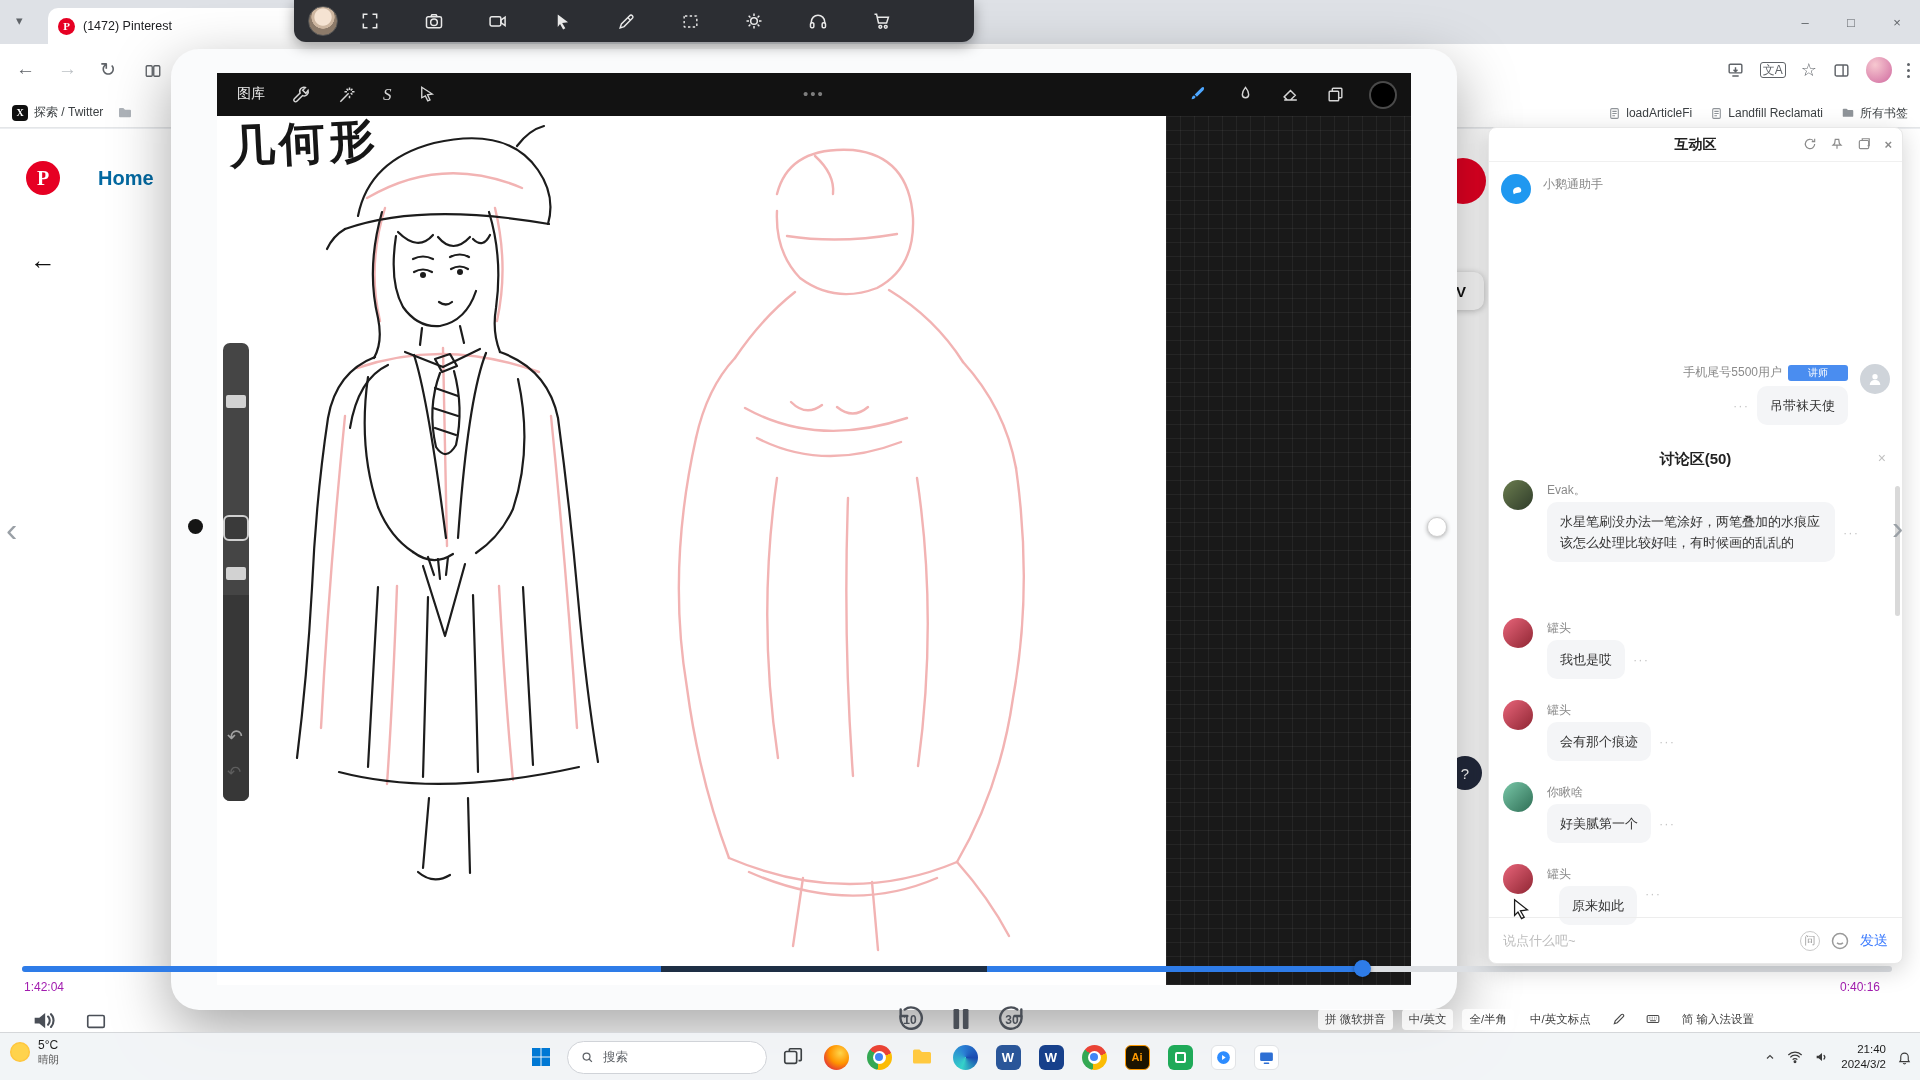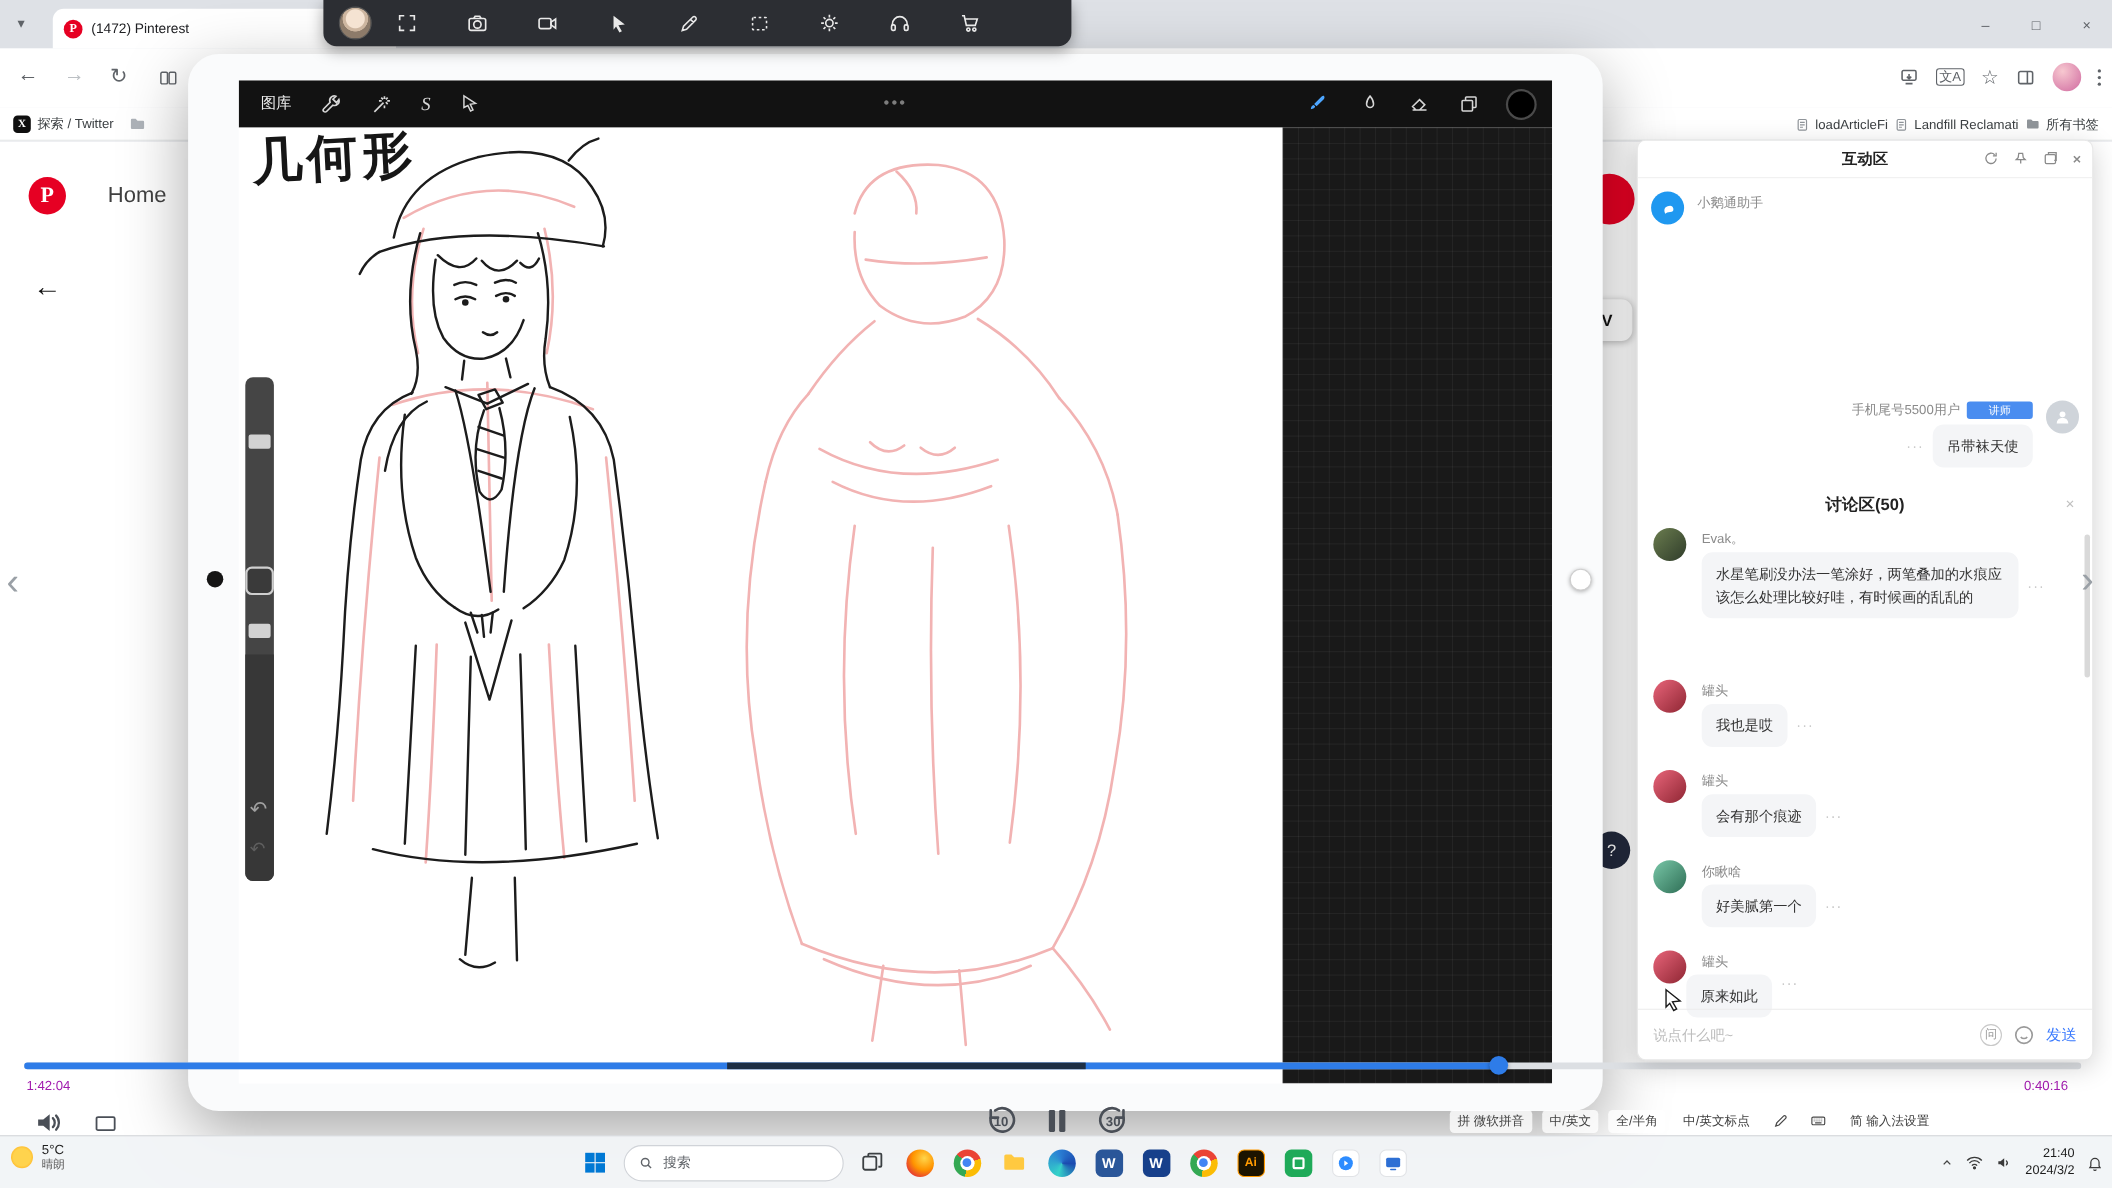--- a/index.html
+++ b/index.html
@@ -21,27 +21,27 @@
   .win-controls span{width:46px;height:44px;display:flex;align-items:center;justify-content:center;color:#5f6368;font-size:13px}
   .toolbar{position:absolute;left:0;top:44px;width:1920px;height:54px;background:#fff}
   .nav-glyph{position:absolute;top:14px;font-size:19px;color:#5f6368}
   .tb-right{position:absolute;right:10px;top:13px;display:flex;align-items:center;gap:15px;color:#5f6368}
   .tr-icon{font-size:12px;color:#5f6368;border:1px solid #5f6368;border-radius:3px;padding:0 2px;line-height:14px}
   .profile-dot{width:26px;height:26px;border-radius:50%;background:radial-gradient(circle at 35% 30%,#f7c8d0,#d06aa0)}
   .kebab{display:flex;flex-direction:column;gap:3px}
   .kebab i{width:3px;height:3px;border-radius:50%;background:#5f6368}
   .bookmarks{position:absolute;left:0;top:98px;width:1920px;height:30px;background:#fff;border-bottom:1px solid #e4e6e8;display:flex;align-items:center;padding:0 12px;font-size:12px;color:#3c4043}
   .xchip{width:16px;height:16px;border-radius:4px;background:#0f0f0f;color:#fff;font-size:10px;font-weight:bold;display:flex;align-items:center;justify-content:center;font-family:"Liberation Serif",serif}
-  .bm-right{position:absolute;right:12px;top:0;height:30px;display:flex;align-items:center;gap:6px;font-size:12px;color:#3c4043}
+  .bm-right{position:absolute;right:12px;top:0;height:30px;display:flex;align-items:center;gap:18px;font-size:12px;color:#3c4043}
   .bm-item{display:flex;align-items:center;gap:5px}
 
   
   .page{position:absolute;left:0;top:129px;width:1920px;height:903px;background:#fff}
   .pin-logo{position:absolute;left:26px;top:32px;width:34px;height:34px;border-radius:50%;background:#e60023;color:#fff;font-weight:bold;font-family:"Liberation Serif",serif;font-size:20px;display:flex;align-items:center;justify-content:center}
-  .home-label{position:absolute;left:98px;top:38px;font-size:20px;font-weight:400;color:#404040}
+  .home-label{position:absolute;left:98px;top:38px;font-size:20px;font-weight:700;color:#0369a1}
   .back-arrow{position:absolute;left:30px;top:116px;font-size:26px;color:#111}
 
   
   .red-partial{position:absolute;left:1440px;top:158px;width:46px;height:46px;border-radius:50%;background:#e60023;z-index:5}
   .v-btn{position:absolute;left:1438px;top:272px;width:46px;height:38px;background:#fff;border-radius:10px;box-shadow:0 1px 6px rgba(0,0,0,.25);display:flex;align-items:center;justify-content:center;font-weight:700;font-size:15px;color:#111;z-index:5}
   .help-fab{position:absolute;left:1448px;top:756px;width:34px;height:34px;border-radius:50%;background:#232a3d;color:#fff;font-size:15px;display:flex;align-items:center;justify-content:center;z-index:5}
 
   
   .ipad{position:absolute;left:171px;top:49px;width:1286px;height:961px;background:#fafbfc;border-radius:28px;box-shadow:0 20px 60px rgba(0,0,0,.35);z-index:10}
   .ipad-screen{position:absolute;left:46px;top:24px;width:1194px;height:912px;background:#fff;overflow:hidden}
@@ -491,21 +491,21 @@
 
     <div class="av avC abs" style="left:14px;top:654px"></div>
     <span class="c-name abs" style="left:58px;top:656px">你瞅啥</span>
     <div class="abs" style="left:58px;top:676px;display:flex;gap:8px;align-items:center">
       <span class="bub">好美腻第一个</span>
       <span class="more">···</span>
     </div>
 
     <div class="av avB abs" style="left:14px;top:736px"></div>
     <span class="c-name abs" style="left:58px;top:738px">罐头</span>
-    <div class="abs" style="left:44px;top:758px;display:flex;gap:8px;align-items:flex-start">
+    <div class="abs" style="left:70px;top:758px;display:flex;gap:8px;align-items:flex-start">
       <span class="bub">原来如此</span>
       <span class="more">···</span>
     </div>
 
     <div class="chat-scroll"></div>
 
     <div class="chat-input-row">
       <input class="chat-input" placeholder="说点什么吧~" style="">
       <span class="ask">问</span>
       <span>

